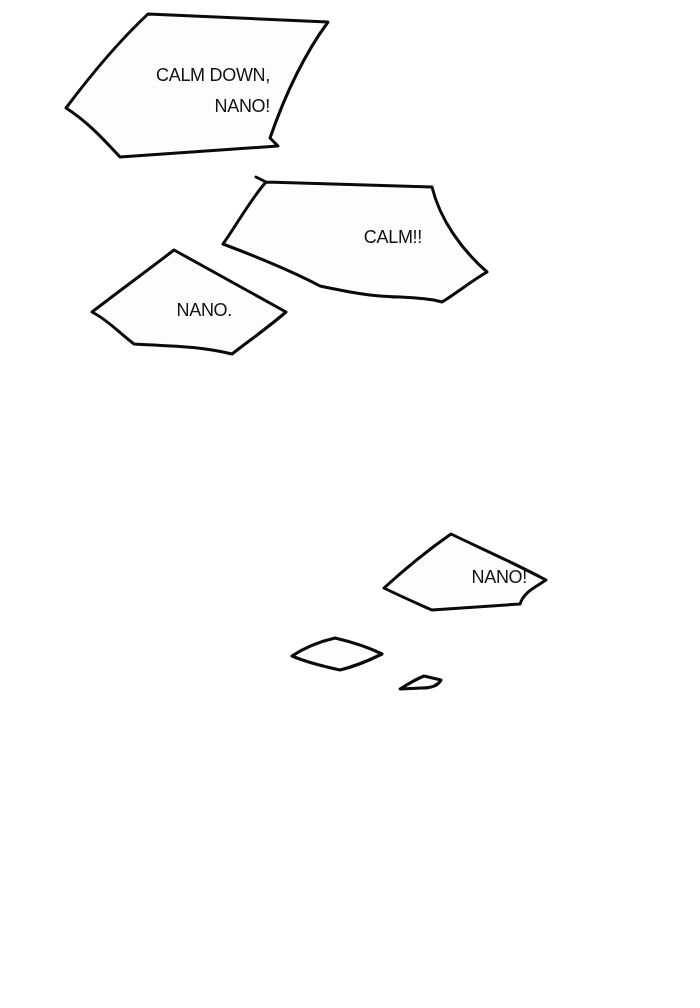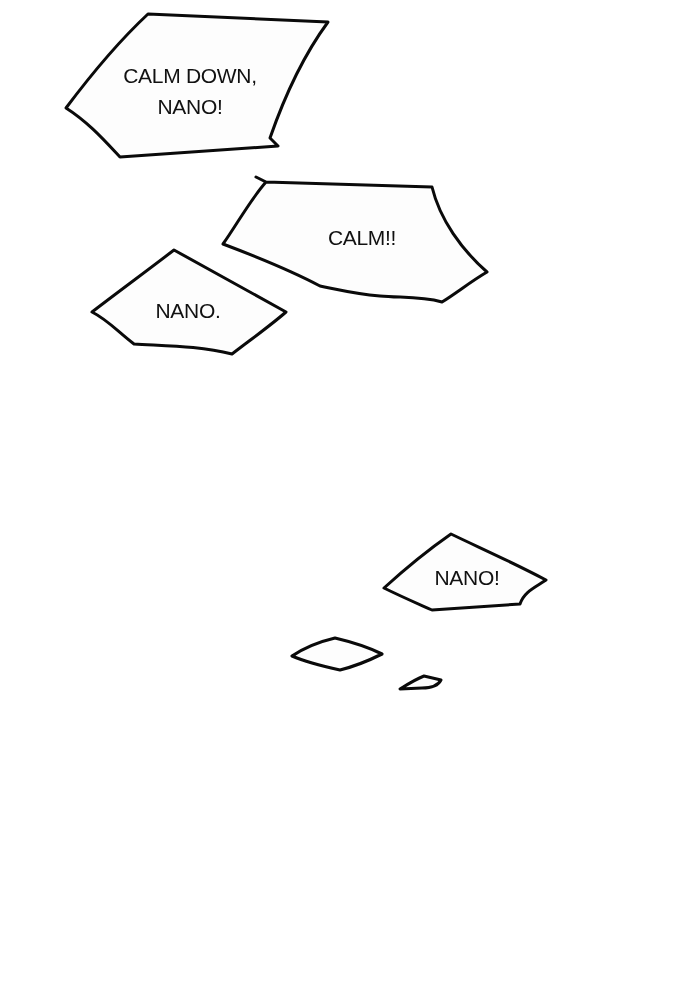--- a/index.html
+++ b/index.html
@@ -24,22 +24,22 @@
     .bubble-shape {
       fill: #fdfdfd;
       stroke: #0a0a0a;
       stroke-linejoin: round;
       stroke-linecap: round;
     }
     .bubble-text {
       position: absolute;
       font-family: "Liberation Sans", "DejaVu Sans", sans-serif;
       color: #111111;
-      text-align: center;
-      font-size: 21px;
+      text-align: right;
+      font-size: 18px;
       line-height: 31px;
       letter-spacing: -0.3px;
       white-space: pre-line;
     }
   </style>
 </head>
 <body>
 
 <div class="page">
 
@@ -56,17 +56,17 @@
     <path class="bubble-shape" stroke-width="3.2" d="M335,638 C352,642 366,646 382,654 C370,660 356,666 340,670 C322,666 306,662 292,656 C304,648 318,642 335,638 Z"></path>
 
     <path class="bubble-shape" stroke-width="3" d="M424,676 L441,680 C438,686 432,688 422,688 L400,689 C408,684 416,679 424,676 Z"></path>
   </svg>
 
   <div class="bubble-text" style="left:110px; top:60px; width:160px;">CALM DOWN,
 NANO!</div>
 
   <div class="bubble-text" style="left:302px; top:222px; width:120px;">CALM!!</div>
 
-  <div class="bubble-text" style="left:128px; top:295px; width:120px;">NANO.</div>
+  <div class="bubble-text" style="left:112px; top:295px; width:120px;">NANO.</div>
 
   <div class="bubble-text" style="left:407px; top:562px; width:120px;">NANO!</div>
 
 </div>
 
 </body></html>

